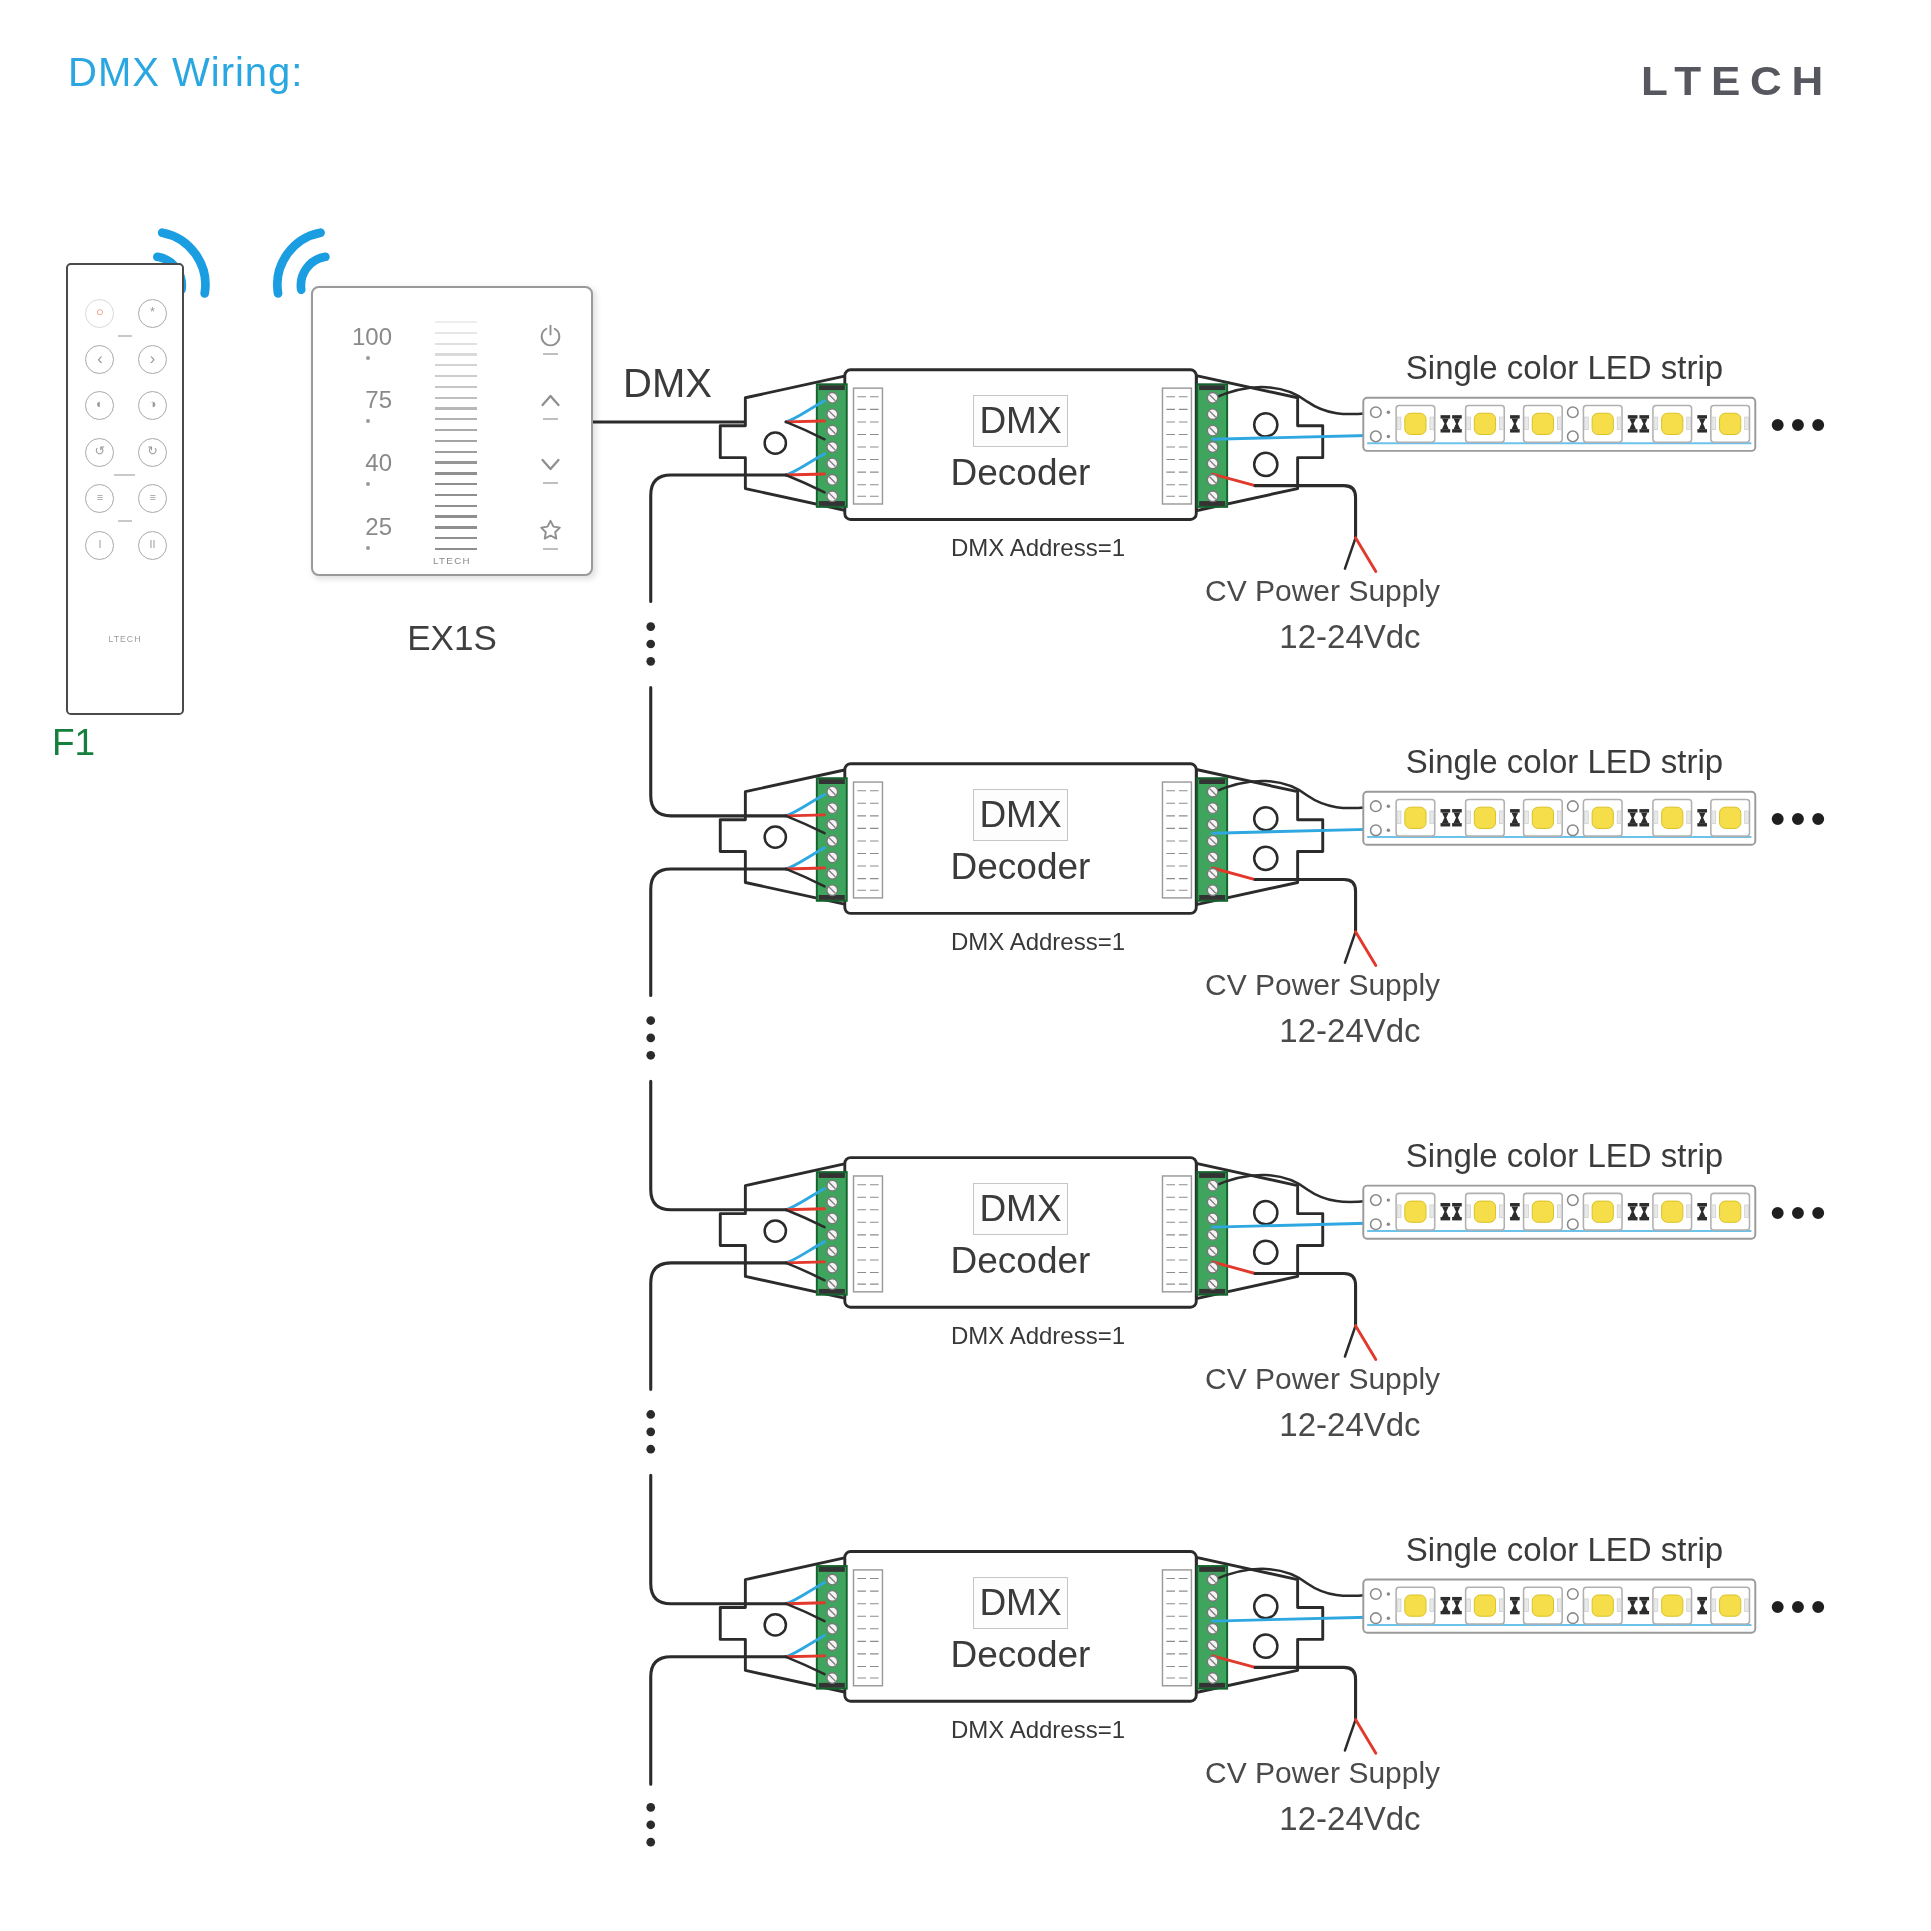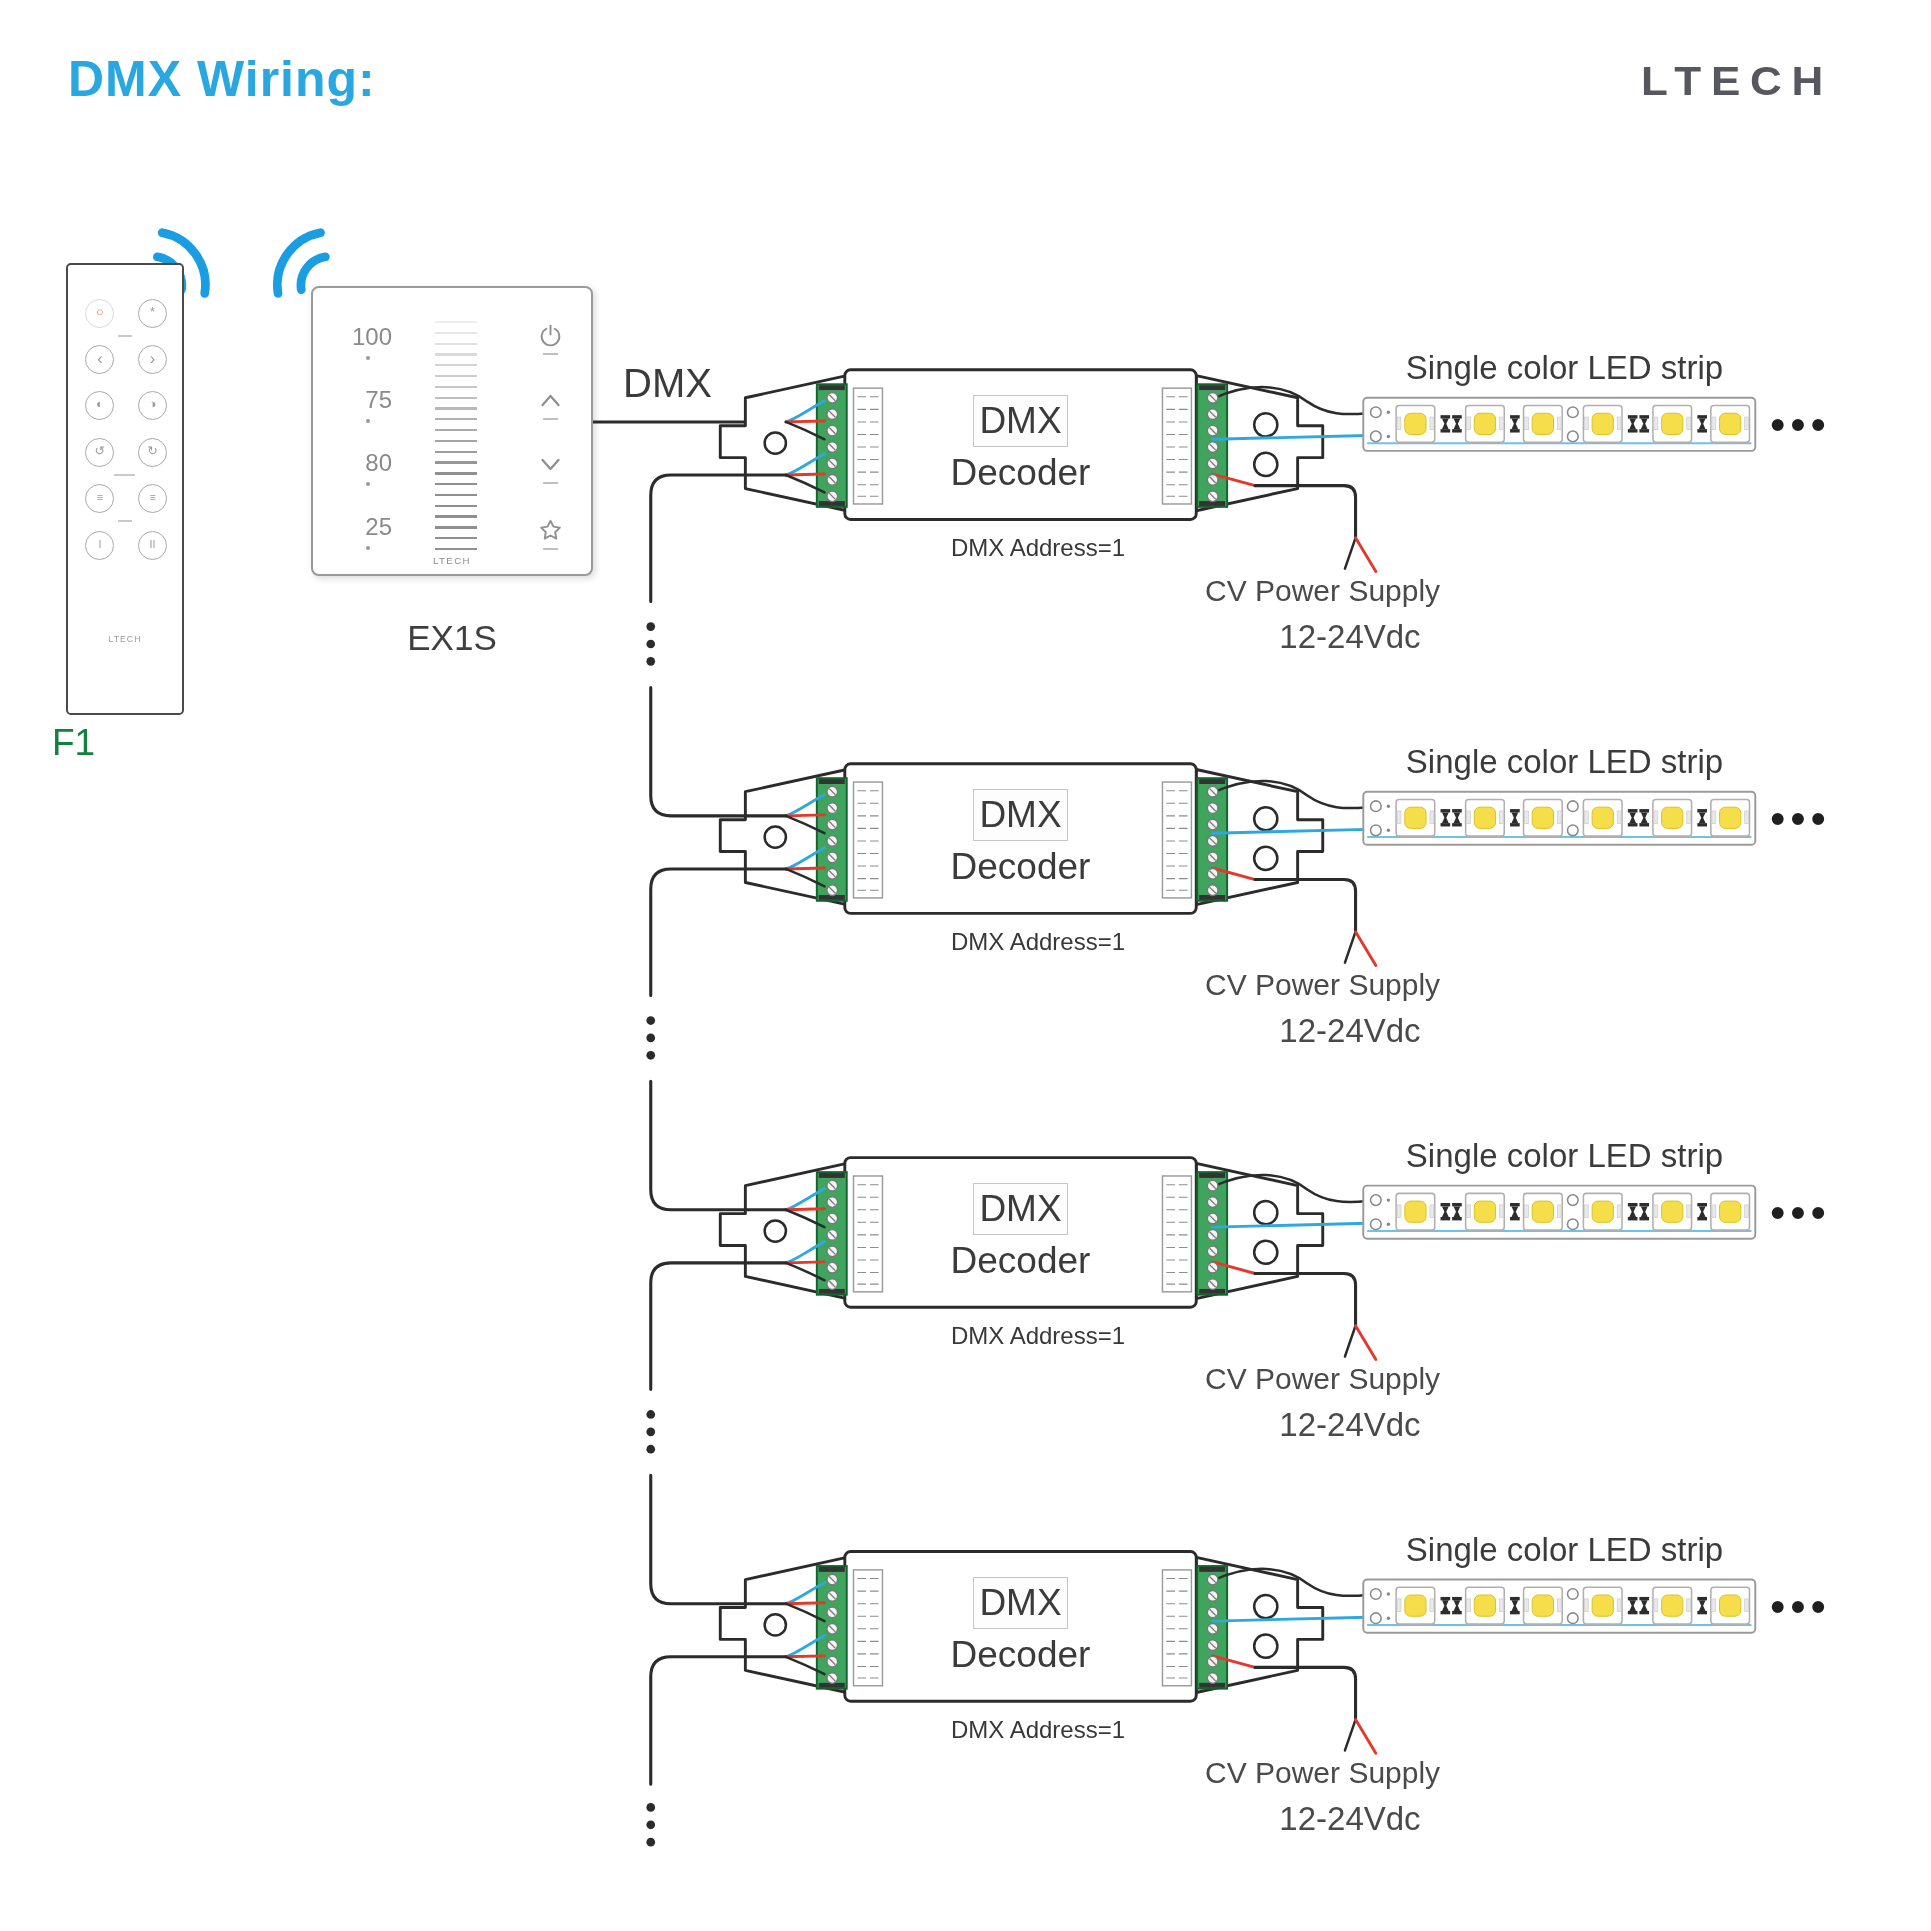--- a/index.html
+++ b/index.html
@@ -5,21 +5,21 @@
   :root{
     --accent:#2AA7E0; --dark:#2B2B2B; --blue:#2FA8E1; --red:#E2392C;
     --green:#3FA45D; --yellow:#F6DE4B; --gray:#8F8F8F;
   }
   *{margin:0;padding:0;box-sizing:border-box}
   html,body{width:1931px;height:1931px;background:#fff;
     font-family:"Liberation Sans", sans-serif; color:#3b3b3b; overflow:hidden}
   #canvas{position:relative;width:1931px;height:1931px;background:#fff}
 
   
-  .page-title{position:absolute;left:68px;top:50px;font-size:50px;font-weight:700;
+  .page-title{position:absolute;left:68px;top:50px;font-size:40px;font-weight:400;
     color:var(--accent);letter-spacing:1px}
   .brand-logo{position:absolute;left:1641px;top:56px;font-size:44px;font-weight:700;
     color:#57575F;letter-spacing:9.7px;transform:scaleY(.92)}
 
   
   svg#wiring{position:absolute;left:0;top:0;z-index:1}
   svg .wire{fill:none;stroke:var(--dark);stroke-width:3.2;stroke-linecap:round;stroke-linejoin:round}
   svg .wire2{fill:none;stroke:var(--dark);stroke-width:2.6;stroke-linecap:round}
   svg .shape{fill:#fff;stroke:var(--dark);stroke-width:3;stroke-linejoin:round}
   svg .hole{fill:#fff;stroke:var(--dark);stroke-width:2.6}
@@ -241,21 +241,21 @@
     <span class="rdiv" style="left:50px;top:255px;width:13.5px"></span>
     <span class="rbtn c0" style="top:266px;font-size:10.6px">I</span>
     <span class="rbtn c1" style="top:266px;font-size:10.6px">II</span>
     <span class="remote-brand">LTECH</span>
   </div>
   <div class="remote-label">F1</div>
 
   <div class="panel">
     <span class="lvl" style="top:35px">100</span>
     <span class="lvl" style="top:98px">75</span>
-    <span class="lvl" style="top:161px">80</span>
+    <span class="lvl" style="top:161px">40</span>
     <span class="lvl" style="top:225px">25</span>
     <div class="slider"></div>
     <span class="picon" style="top:35px">
       <svg width="25" height="25" viewBox="0 0 22 24">
         <path d="M7 5.5 A8.5 8.5 0 1 0 15 5.5" fill="none" stroke="#8f8f8f" stroke-width="1.8" stroke-linecap="round"></path>
         <line x1="11" y1="2.5" x2="11" y2="11" stroke="#8f8f8f" stroke-width="1.8" stroke-linecap="round"></line>
       </svg>
     </span>
     <span class="picon" style="top:100px">
       <svg width="25" height="25" viewBox="0 0 22 22">

